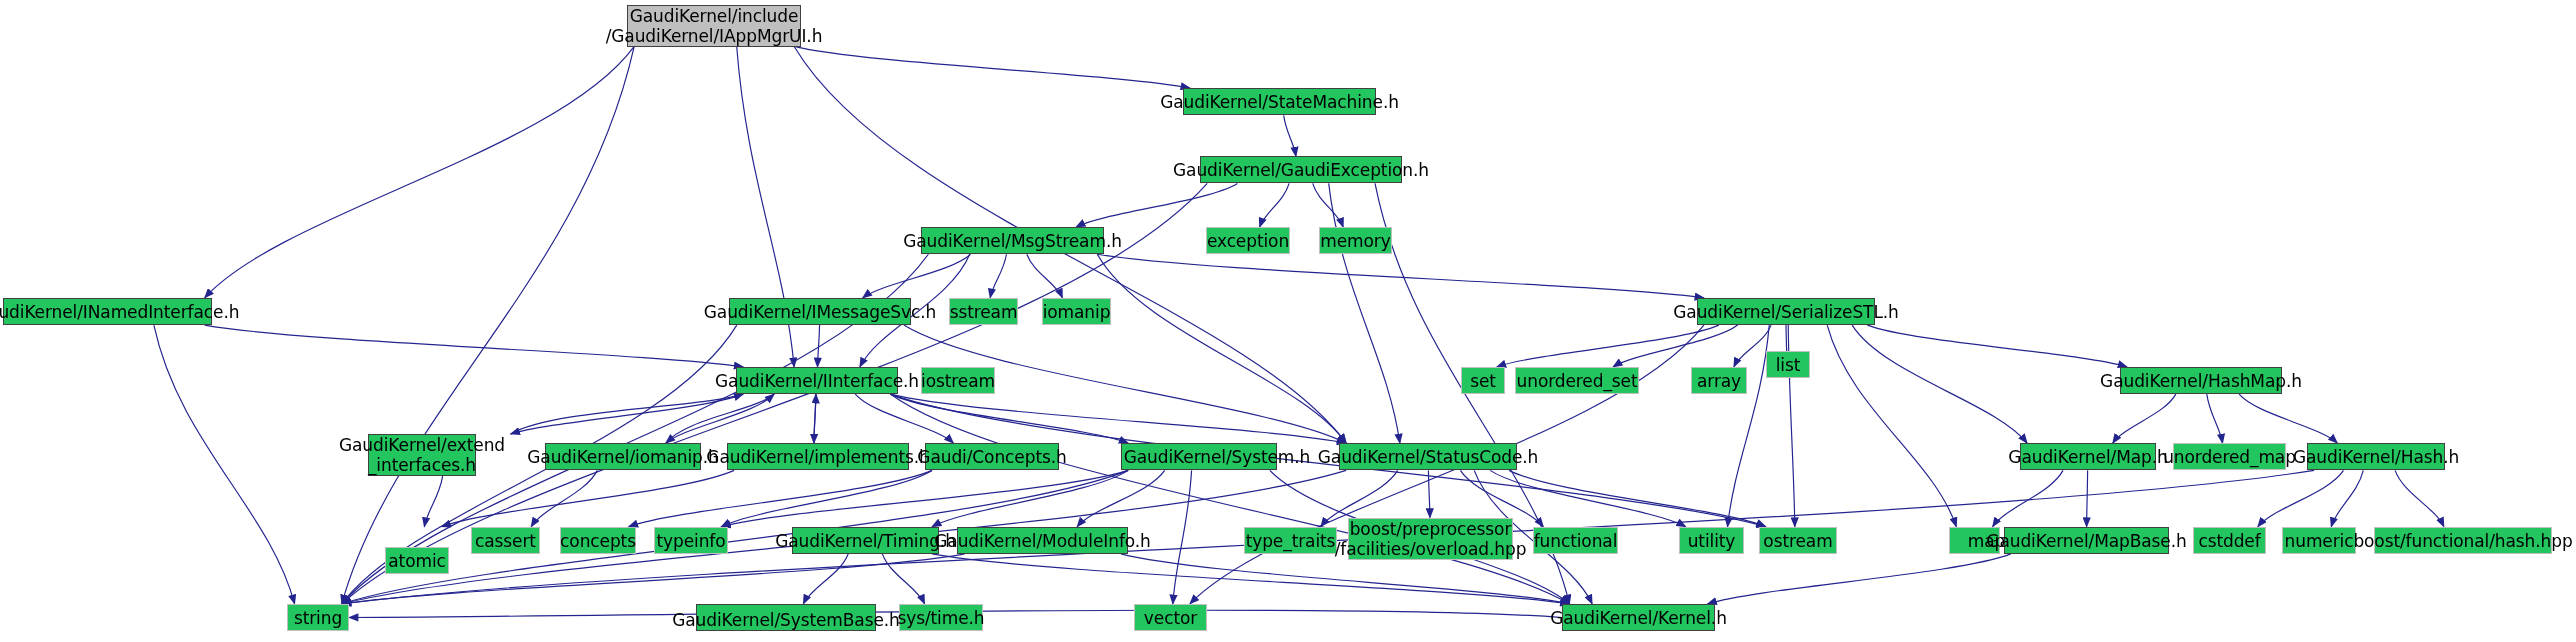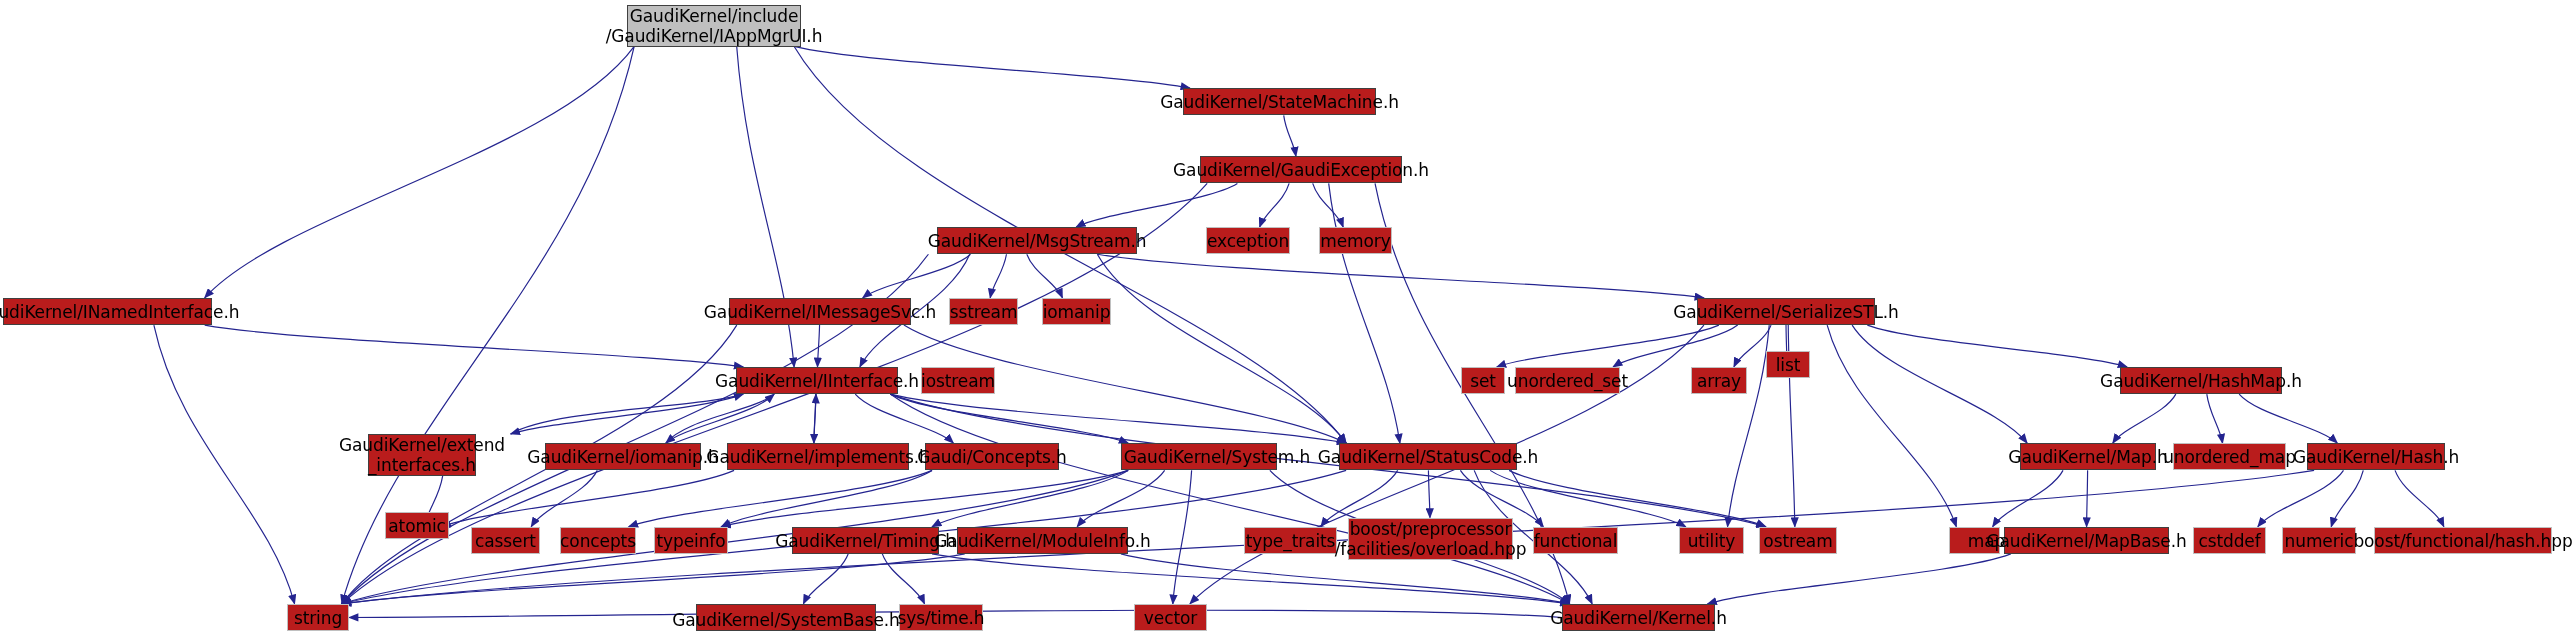--- a/index.html
+++ b/index.html
@@ -12,21 +12,21 @@
     overflow:hidden;
   }
   #edges{position:absolute;left:0;top:0;width:2576px;height:642px;pointer-events:none;}
   .node{
     position:absolute;
     box-sizing:border-box;
     display:flex;
     align-items:center;
     justify-content:center;
     text-align:center;
-    background:#b91c1c;
+    background:#22c55e;
     color:#000000;
     font-size:17px;
     line-height:20px;
     white-space:pre-line;
     letter-spacing:-0.1px;
   }
   .node.sys{ border:0.9px solid #c0c0c0; }
   .node.hdr{ border:1.5px solid #404040; }
   .node.root{ border:1.5px solid #404040; background:#bfbfbf; }
   .node .lbl{display:block;padding:0 6.4px;}
@@ -121,46 +121,46 @@
         <path d="M657.4,518 C644.2959999999999,544.04 597.7040000000001,558.92 584.6,580" marker-end="url(#ah)"></path>
         <path d="M808,518 C750.04,544.04 543.96,558.92 486,580" marker-end="url(#ah)"></path>
         <path d="M1720,680 C1479.52,662 624.48,680 384,680" marker-end="url(#ah)"></path>
       </g>
   </svg>
   <div id="node-layer">
       <div class="node root" style="left: 627px; top: 4.5px; width: 174px; height: 42px;"><span class="lbl">GaudiKernel/include
 /GaudiKernel/IAppMgrUI.h</span></div>
       <div class="node hdr" style="left: 1183px; top: 88px; width: 193px; height: 27px;"><span class="lbl">GaudiKernel/StateMachine.h</span></div>
       <div class="node hdr" style="left: 1200px; top: 156px; width: 202px; height: 27px;"><span class="lbl">GaudiKernel/GaudiException.h</span></div>
-      <div class="node hdr" style="left: 921px; top: 227px; width: 200px; height: 27px; margin-left: 16px;"><span class="lbl">GaudiKernel/MsgStream.h</span></div>
+      <div class="node hdr" style="left: 921px; top: 227px; width: 183px; height: 27px;"><span class="lbl">GaudiKernel/MsgStream.h</span></div>
       <div class="node sys" style="left: 1206px; top: 227px; width: 84px; height: 27px;"><span class="lbl">exception</span></div>
       <div class="node sys" style="left: 1319px; top: 227px; width: 73px; height: 27px;"><span class="lbl">memory</span></div>
       <div class="node hdr" style="left: 2.7px; top: 298px; width: 209px; height: 27px;"><span class="lbl">GaudiKernel/INamedInterface.h</span></div>
       <div class="node hdr" style="left: 729px; top: 298px; width: 182px; height: 27px;"><span class="lbl">GaudiKernel/IMessageSvc.h</span></div>
       <div class="node sys" style="left: 949px; top: 298px; width: 69px; height: 27px;"><span class="lbl">sstream</span></div>
       <div class="node sys" style="left: 1042px; top: 298px; width: 69px; height: 27px;"><span class="lbl">iomanip</span></div>
       <div class="node hdr" style="left: 1697px; top: 298px; width: 178px; height: 27px;"><span class="lbl">GaudiKernel/SerializeSTL.h</span></div>
       <div class="node hdr" style="left: 736px; top: 367px; width: 162px; height: 27px;"><span class="lbl">GaudiKernel/IInterface.h</span></div>
       <div class="node sys" style="left: 921px; top: 367px; width: 74px; height: 27px;"><span class="lbl">iostream</span></div>
       <div class="node sys" style="left: 1461px; top: 367px; width: 44px; height: 27px;"><span class="lbl">set</span></div>
-      <div class="node sys" style="left: 1515px; top: 367px; width: 105px; height: 27px;"><span class="lbl">unordered_set</span></div>
+      <div class="node sys" style="left: 1515px; top: 367px; width: 124px; height: 27px;"><span class="lbl">unordered_set</span></div>
       <div class="node sys" style="left: 1691px; top: 367px; width: 56px; height: 27px;"><span class="lbl">array</span></div>
       <div class="node sys" style="left: 1766px; top: 351px; width: 44px; height: 27px;"><span class="lbl">list</span></div>
       <div class="node hdr" style="left: 2120px; top: 367px; width: 162px; height: 27px;"><span class="lbl">GaudiKernel/HashMap.h</span></div>
       <div class="node hdr" style="left: 368px; top: 434px; width: 108px; height: 42px;"><span class="lbl">GaudiKernel/extend
 _interfaces.h</span></div>
       <div class="node hdr" style="left: 545px; top: 443px; width: 156px; height: 27px;"><span class="lbl">GaudiKernel/iomanip.h</span></div>
       <div class="node hdr" style="left: 727px; top: 443px; width: 182px; height: 27px;"><span class="lbl">GaudiKernel/implements.h</span></div>
       <div class="node hdr" style="left: 925px; top: 443px; width: 134px; height: 27px;"><span class="lbl">Gaudi/Concepts.h</span></div>
       <div class="node hdr" style="left: 1121px; top: 443px; width: 156px; height: 27px; padding-left: 36px;"><span class="lbl">GaudiKernel/System.h</span></div>
       <div class="node hdr" style="left: 1339px; top: 443px; width: 178px; height: 27px;"><span class="lbl">GaudiKernel/StatusCode.h</span></div>
       <div class="node hdr" style="left: 2020px; top: 443px; width: 136px; height: 27px;"><span class="lbl">GaudiKernel/Map.h</span></div>
       <div class="node sys" style="left: 2173px; top: 443px; width: 113px; height: 27px;"><span class="lbl">unordered_map</span></div>
       <div class="node hdr" style="left: 2307px; top: 443px; width: 138px; height: 27px;"><span class="lbl">GaudiKernel/Hash.h</span></div>
-      <div class="node sys" style="left: 385px; top: 512px; width: 64px; height: 27px;"><span class="lbl">atomic</span></div>
+      <div class="node sys" style="left: 385px; top: 547px; width: 64px; height: 27px;"><span class="lbl">atomic</span></div>
       <div class="node sys" style="left: 471px; top: 527px; width: 69px; height: 27px;"><span class="lbl">cassert</span></div>
       <div class="node sys" style="left: 560px; top: 527px; width: 76px; height: 27px;"><span class="lbl">concepts</span></div>
       <div class="node sys" style="left: 654px; top: 527px; width: 74px; height: 27px;"><span class="lbl">typeinfo</span></div>
       <div class="node hdr" style="left: 792px; top: 527px; width: 147px; height: 27px;"><span class="lbl">GaudiKernel/Timing.h</span></div>
       <div class="node hdr" style="left: 957px; top: 527px; width: 171px; height: 27px;"><span class="lbl">GaudiKernel/ModuleInfo.h</span></div>
       <div class="node sys" style="left: 1244px; top: 527px; width: 93px; height: 27px;"><span class="lbl">type_traits</span></div>
       <div class="node sys" style="left: 1348px; top: 518px; width: 165px; height: 42px;"><span class="lbl">boost/preprocessor
 /facilities/overload.hpp</span></div>
       <div class="node sys" style="left: 1533px; top: 527px; width: 85px; height: 27px;"><span class="lbl">functional</span></div>
       <div class="node sys" style="left: 1679px; top: 527px; width: 65px; height: 27px;"><span class="lbl">utility</span></div>

